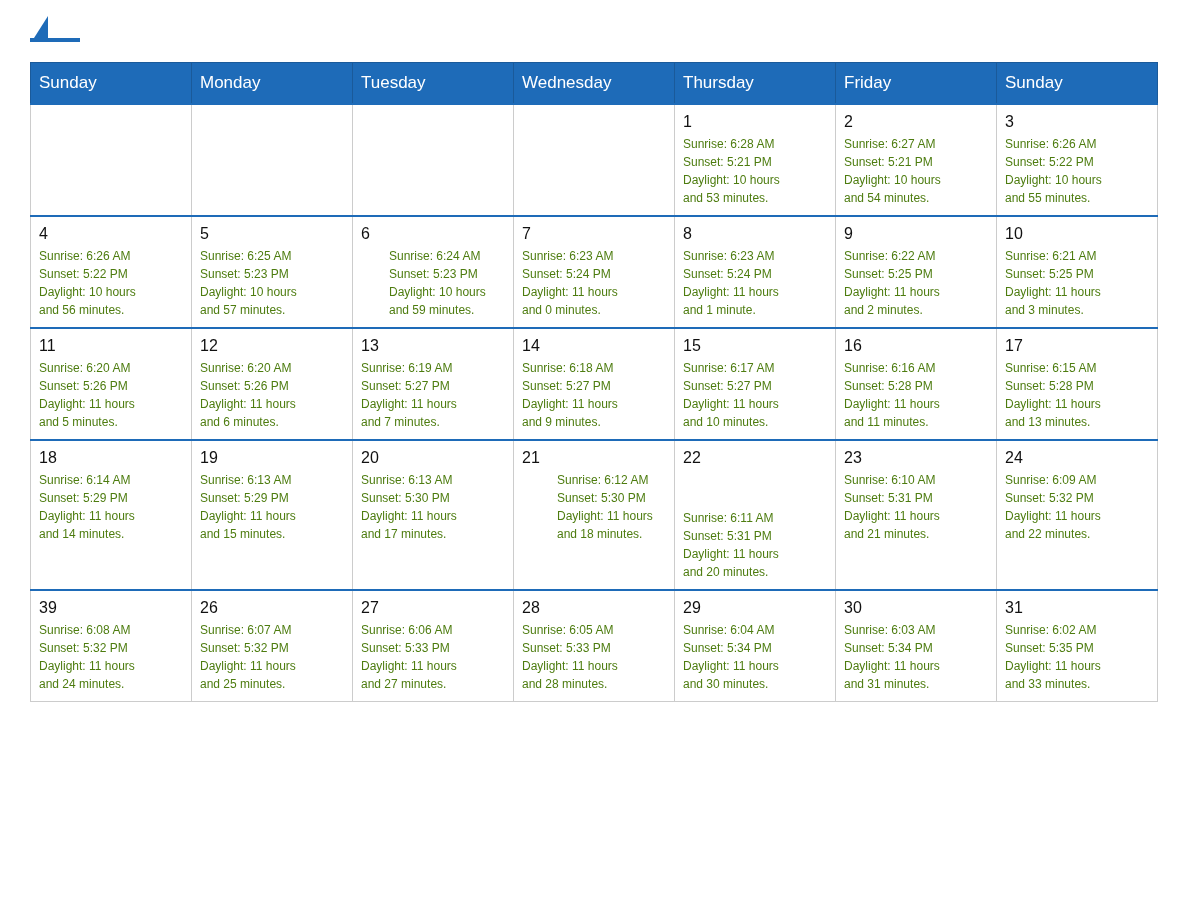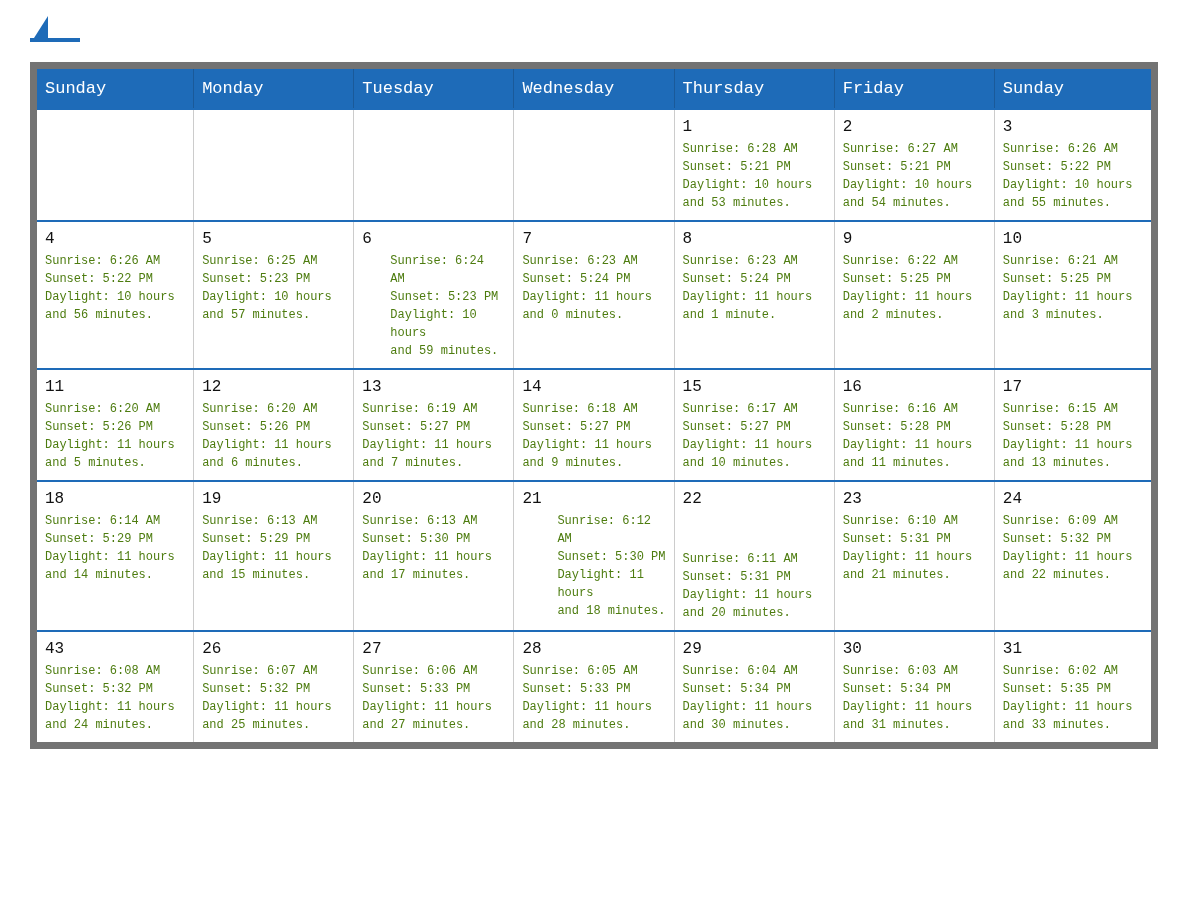--- a/index.html
+++ b/index.html
@@ -69,22 +69,21 @@
     }
     .location {
       font-size: 20px;
       color: #1a1a1a;
       font-weight: normal;
       margin-top: 4px;
     }
     .calendar {
       width: 100%;
       border-collapse: collapse;
-      border: 7px solid #737373;
-      font-family: Liberation Mono, monospace;
+      border: 1px solid #737373;
     }
     .calendar th {
       background: #1e6bb8;
       color: #fff;
       font-size: 17px;
       font-weight: normal;
       padding: 10px 8px;
       text-align: left;
       border: 1px solid #1a5a9a;
     }
@@ -324,21 +323,21 @@
         <td>
           <span class="day-num">24</span>
           <div class="day-info" style="white-space: pre-line;">Sunrise: 6:09 AM
 Sunset: 5:32 PM
 Daylight: 11 hours
 and 22 minutes.</div>
         </td>
       </tr>
       <tr>
         <td>
-          <span class="day-num">43</span>
+          <span class="day-num">39</span>
           <div class="day-info" style="white-space: pre-line;">Sunrise: 6:08 AM
 Sunset: 5:32 PM
 Daylight: 11 hours
 and 24 minutes.</div>
         </td>
         <td>
           <span class="day-num">26</span>
           <div class="day-info" style="white-space: pre-line;">Sunrise: 6:07 AM
 Sunset: 5:32 PM
 Daylight: 11 hours

